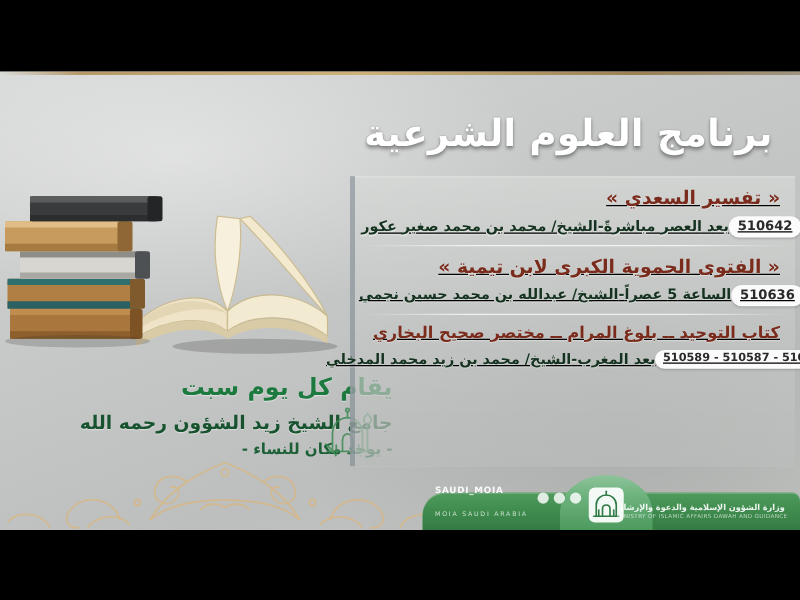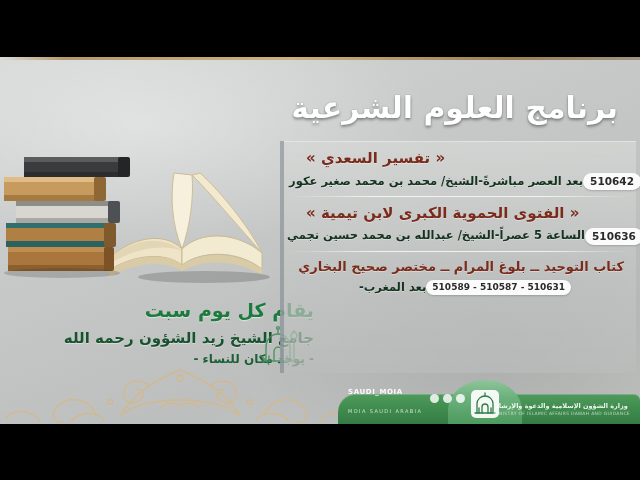--- a/index.html
+++ b/index.html
@@ -162,22 +162,23 @@
     background: linear-gradient(180deg, rgba(214,216,214,0.72) 0%, rgba(196,199,197,0.68) 55%, rgba(186,189,187,0.7) 100%);
     border-left: 4px solid rgba(120,132,140,0.55);
     box-shadow: inset 0 1px 0 rgba(255,255,255,0.35);
     z-index: 12;
     overflow: visible;
   }
 
   .course {
     position: relative;
     padding: 7px 12px 6px 22px;
-    text-align: left;
+    text-align: right;
     direction: rtl;
+    text-decoration: underline;
   }
   .course + .course::before {
     content: "";
     position: absolute;
     top: 0;
     right: 6px;
     left: 6px;
     height: 1px;
     background: linear-gradient(90deg, rgba(255,255,255,0) 0%, rgba(255,255,255,0.75) 25%, rgba(255,255,255,0.75) 75%, rgba(255,255,255,0) 100%);
   }
@@ -445,20 +446,21 @@
           <span class="meta-text">الشيخ/ عبدالله بن محمد حسين نجمي</span>
           <span class="meta-text">-</span>
           <span class="meta-text">الساعة 5 عصراً</span>
           <span class="code-pill">510636</span>
         </div>
       </div>
 
       <div class="course">
         <div class="course-title small">كتاب التوحيد ــ بلوغ المرام ــ مختصر صحيح البخاري</div>
         <div class="course-meta">
+          <span class="meta-text">الشيخ/ محمد بن زيد محمد المدخلي</span>
           <span class="meta-text">-</span>
           <span class="meta-text">بعد المغرب</span>
           <span class="code-pill wide">510589 - 510587 - 510631</span>
         </div>
       </div>
 
     </div>
 
     <div id="footer-banner">
       <div class="banner-body"></div>

